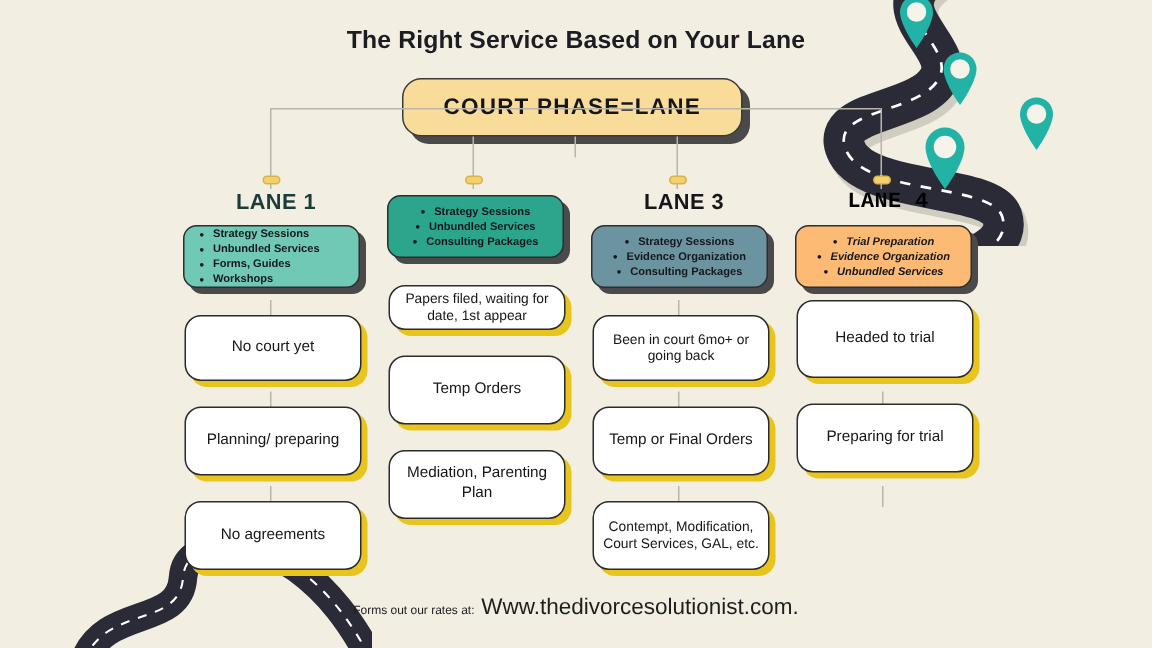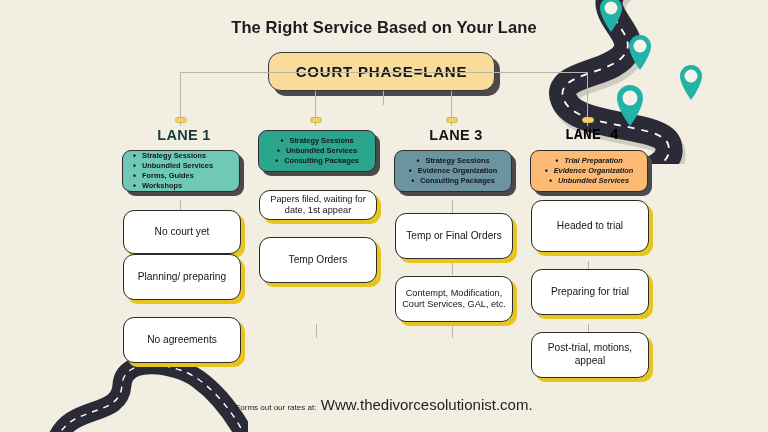--- a/index.html
+++ b/index.html
@@ -175,21 +175,21 @@
         <div class="svc-item">Strategy Sessions</div>
         <div class="svc-item">Unbundled Services</div>
         <div class="svc-item">Forms, Guides</div>
         <div class="svc-item">Workshops</div>
       </div>
     </div>
     <div class="step-wrap" style="margin-top:14px; width:122px; height:44px;">
       <div class="step-shadow"></div>
       <div class="step-box">No court yet</div>
     </div>
-    <div class="step-wrap" style="width:122px; height:46px;">
+    <div class="step-wrap" style="margin-top:17px; width:122px; height:46px;">
       <div class="step-shadow"></div>
       <div class="step-box">Planning/ preparing</div>
     </div>
     <div class="step-wrap" style="margin-top:17px; width:122px; height:46px;">
       <div class="step-shadow"></div>
       <div class="step-box">No agreements</div>
     </div>
   </div>
 
   <div class="lane-col" style="left:258px;">
@@ -202,32 +202,40 @@
       </div>
     </div>
     <div class="step-wrap" style="margin-top:14px; width:122px; height:30px;">
       <div class="step-shadow"></div>
       <div class="step-box sm">Papers filed, waiting for date, 1st appear</div>
     </div>
     <div class="step-wrap" style="margin-top:17px; width:122px; height:46px;">
       <div class="step-shadow"></div>
       <div class="step-box">Temp Orders</div>
     </div>
+    <div class="step-wrap" style="margin-top:17px; width:122px; height:46px;">
+      <div class="step-shadow"></div>
+      <div class="step-box">Mediation, Parenting Plan</div>
+    </div>
   </div>
 
   <div class="lane-col" style="left:394px;">
     <div class="lane-title" style="color: rgb(22, 22, 26);">LANE 3</div>
     <div class="svc-wrap">
       <div class="svc-shadow"></div>
       <div class="svc-box center" style="background: rgb(107, 147, 160);">
         <div class="svc-item">Strategy Sessions</div>
         <div class="svc-item">Evidence Organization</div>
         <div class="svc-item">Consulting Packages</div>
       </div>
     </div>
+    <div class="step-wrap" style="margin-top:14px; width:122px; height:44px;">
+      <div class="step-shadow"></div>
+      <div class="step-box sm">Been in court 6mo+ or going back</div>
+    </div>
     <div class="step-wrap" style="margin-top:17px; width:122px; height:46px;padding-left:24px;">
       <div class="step-shadow"></div>
       <div class="step-box">Temp or Final Orders</div>
     </div>
     <div class="step-wrap" style="margin-top:17px; width:122px; height:46px;">
       <div class="step-shadow"></div>
       <div class="step-box sm">Contempt, Modification, Court Services, GAL, etc.</div>
     </div>
   </div>
 
@@ -242,24 +250,20 @@
       </div>
     </div>
     <div class="step-wrap" style="margin-top:4px; width:122px; height:52px;">
       <div class="step-shadow"></div>
       <div class="step-box">Headed to trial</div>
     </div>
     <div class="step-wrap" style="margin-top:17px; width:122px; height:46px;">
       <div class="step-shadow"></div>
       <div class="step-box">Preparing for trial</div>
     </div>
-    <div class="step-wrap" style="margin-top:17px; width:122px; height:46px;">
-      <div class="step-shadow"></div>
-      <div class="step-box">Post-trial, motions, appeal</div>
-    </div>
   </div>
 
   <div id="footer">
     <span id="footer-label">Forms out our rates at:</span>
     <span id="footer-url">Www.thedivorcesolutionist.com.</span>
   </div>
 
 </div>
 
 </body></html>

